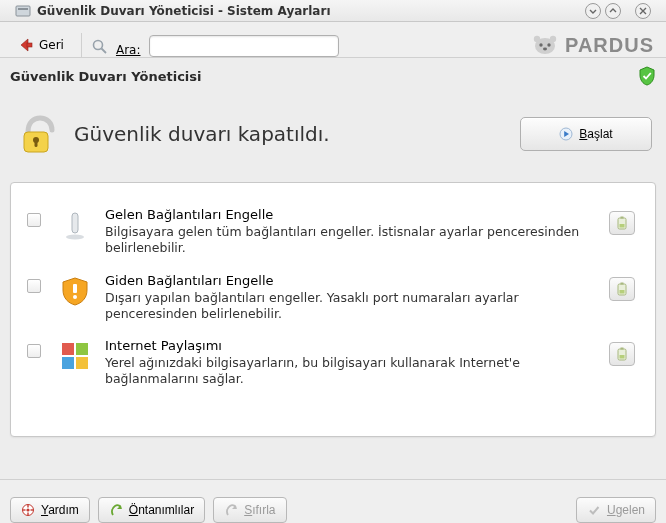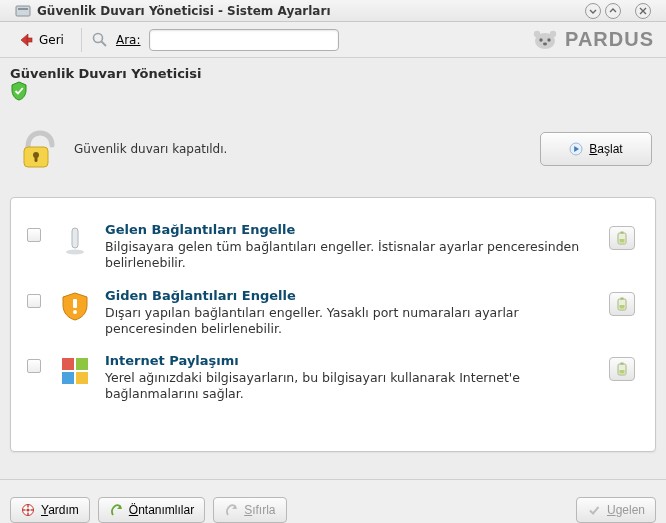--- a/index.html
+++ b/index.html
@@ -3,43 +3,43 @@
 <meta charset="utf-8">
 <style>
 * { box-sizing: border-box; margin: 0; padding: 0; }
 body { font-family: "DejaVu Sans", Arial, sans-serif; font-size: 12px; background: #e8e8e8; width: 666px; height: 523px; overflow: hidden; }
 .window { width: 666px; height: 523px; background: #ededed; display: flex; flex-direction: column; }
 .titlebar { height: 22px; background: linear-gradient(#f5f5f5,#e8e8e8); border-bottom: 1px solid #c8c8c8; display: flex; align-items: center; padding: 0 15px; }
 .titlebar-icon { width: 16px; height: 16px; margin-right: 6px; }
 .titlebar-title { font-weight: bold; font-size: 12px; flex: 1; color: #333; }
 .titlebar-controls { display: flex; gap: 4px; }
 .titlebar-btn { width: 16px; height: 16px; border: 1px solid #999; border-radius: 50%; background: #f0f0f0; display: flex; align-items: center; justify-content: center; font-size: 9px; color: #555; }
-.toolbar { height: 36px; background: #efefef; border-bottom: 1px solid #d0d0d0; display: flex; align-items: center; padding: 0 8px; gap: 4px; }
+.toolbar { height: 36px; background: #efefef; border-bottom: 1px solid #d0d0d0; display: flex; align-items: flex-end; padding: 0 8px; gap: 4px; }
 .back-btn { display: flex; align-items: center; gap: 4px; padding: 3px 8px; border: 1px solid transparent; border-radius: 3px; }
 .back-arrow { color: #c83028; font-size: 16px; font-weight: bold; }
 .sep { width: 1px; height: 24px; background: #d0d0d0; margin: 0 4px; }
 .search-icon-wrap { width: 20px; height: 20px; display:flex; align-items:center; justify-content:center; }
 .search-label { margin: 0 4px 0 2px; text-decoration: underline; }
 .search-input { width: 190px; height: 22px; border: 1px solid #b0b0b0; border-radius: 4px; background: #fff; padding: 0 6px; box-shadow: inset 0 1px 2px rgba(0,0,0,.1); }
 .brand { margin-left: auto; display: flex; align-items: center; gap: 6px; padding-right: 4px; }
 .brand-text { font-size: 20px; font-weight: 900; letter-spacing: 1px; color: #8a8a8a; text-transform: uppercase; font-family: Arial Black, Arial, sans-serif; }
 .content { flex: 1; padding: 6px 10px 10px 10px; display: flex; flex-direction: column; }
-.module-header { display:flex; align-items:flex-start; padding: 2px 0 6px 0; flex-direction: column;}
+.module-header { display:flex; align-items:center; padding: 2px 0 6px 0;}
 .module-title { font-weight: bold; font-size: 13px; color: #2b2b2b; flex:1; }
 .shield-badge { width: 18px; height: 20px; }
 .status-row { margin-top: 18px; display: flex; align-items: center; gap: 12px; padding: 0 4px 20px 4px; }
 .lock-wrap { width: 48px; height: 48px; position: relative; }
-.status-text { flex: 1; font-size: 12px; color: #333; }
-.start-btn { width: 112px; height: 34px; border: 1px solid #b0b0b0; border-radius: 5px; background: linear-gradient(#fdfdfd,#e6e6e6); display: flex; align-items: center; justify-content: center; gap: 6px; font-size: 12px; box-shadow: 0 1px 0 #fff inset; }
+.status-text { flex: 1; font-size: 20px; color: #333; }
+.start-btn { width: 132px; height: 34px; border: 1px solid #b0b0b0; border-radius: 5px; background: linear-gradient(#fdfdfd,#e6e6e6); display: flex; align-items: center; justify-content: center; gap: 6px; font-size: 12px; box-shadow: 0 1px 0 #fff inset; }
 .start-btn .u { text-decoration: underline; }
 .panel { border: 1px solid #c8c8c8; border-radius: 4px; background: #fff; box-shadow: 0 1px 2px rgba(0,0,0,.06); padding: 16px 14px 40px 14px; margin-top: 4px; }
 .item { display: grid; grid-template-columns: 24px 36px 1fr 32px; gap: 10px; align-items: start; padding: 8px 0; }
 .chk { width: 14px; height: 14px; border: 1px solid #b5b5b5; border-radius: 2px; background: linear-gradient(#fff,#eee); margin-top: 6px; margin-left: 2px; }
 .item-icon { width: 32px; height: 32px; margin-top: 2px; }
-.item-text .item-title { font-weight: bold; font-size: 13px; color: #0c4a6e; margin-bottom: 2px; }
+.item-text .item-title { font-weight: normal; font-size: 13px; color: #000000; margin-bottom: 2px; }
 .item-text .item-desc { font-size: 12.5px; color: #333; line-height: 1.3; }
 .item-action { width: 26px; height: 24px; border: 1px solid #bcbcbc; border-radius: 4px; background: linear-gradient(#fcfcfc,#e5e5e5); display:flex; align-items:center; justify-content:center; margin-top: 4px; }
 .bottombar { height: 44px; background: #efefef; border-top: 1px solid #d0d0d0; display: flex; align-items: flex-end; padding: 0 10px; gap: 8px; }
 .btn { height: 26px; border: 1px solid #b8b8b8; border-radius: 4px; background: linear-gradient(#fcfcfc,#e6e6e6); display: flex; align-items: center; gap: 6px; padding: 0 10px; font-size: 12px; }
 .btn.disabled { color: #9a9a9a; }
 .btn .u { text-decoration: underline; }
 .spacer { flex: 1; }
 svg { display:block; }
 </style>
 </head>

